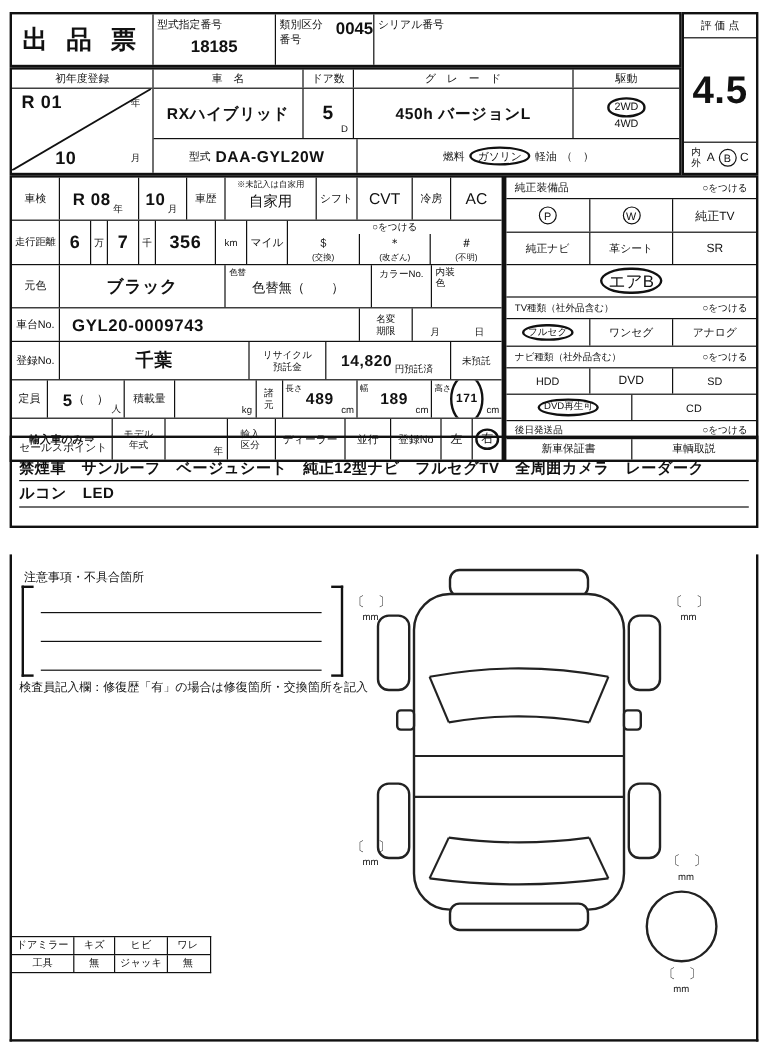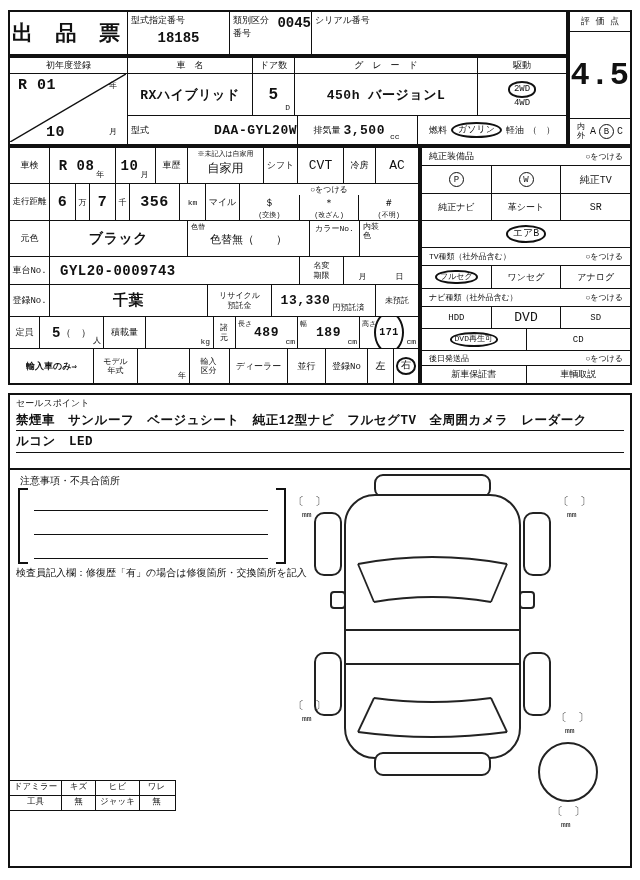--- a/index.html
+++ b/index.html
@@ -1,18 +1,18 @@
 <!DOCTYPE html>
 <html><head>
 <meta charset="utf-8">
 <style>
   *{margin:0;padding:0;box-sizing:border-box}
   html,body{background:#fff}
   .sheet{position:relative;width:640px;height:880px;background:#fff;color:#111;
-         font-family:Liberation Mono, monospace}
+         font-family:Liberation Sans, sans-serif}
   .abs{position:absolute}
   .bx{border:2px solid #111}
   .flex{display:flex}
   .col{display:flex;flex-direction:column}
   .row{display:flex;border-bottom:1.5px solid #111;align-items:stretch}
   .row.last{border-bottom:none}
   .cell{border-right:1.5px solid #111;display:flex;align-items:center;justify-content:center;
         position:relative;overflow:hidden}
   .cell.end{border-right:none}
   .lbl{font-size:9px}
@@ -96,28 +96,23 @@
         </div>
         <div class="cell" style="width:183px">
           <span class="hand" style="font-size:13px">450h バージョンL</span>
         </div>
         <div class="cell end" style="flex:1;flex-direction:column;justify-content:center;gap:0">
           <span class="ell" style="font-size:9px;padding:0 4px">2WD</span>
           <span style="font-size:9px">4WD</span>
         </div>
       </div>
       <div class="flex" style="flex:1">
-        <div class="cell" style="width:170px;justify-content:space-between;padding-left:3px">
+        <div class="cell" style="width:170px;justify-content:center;padding-left:3px">
           <span class="lbl">型式</span>
           <span class="hand" style="font-size:13px;margin-left:4px">DAA-GYL20W</span>
-        </div>
-        <div class="cell" style="width:120px">
-          <span class="lbl">排気量</span>
-          <span class="hand" style="font-size:13px;margin:0 3px">3,500</span>
-          <span class="unit">cc</span>
         </div>
         <div class="cell end" style="flex:1;gap:4px">
           <span class="lbl">燃料</span>
           <span class="ell" style="font-size:9px">ガソリン</span>
           <span style="font-size:9px">軽油</span>
           <span style="font-size:9px">（　）</span>
         </div>
       </div>
     </div>
   </div>
@@ -206,21 +201,21 @@
 
     <div class="row" style="height:32px">
       <div class="cell lbl" style="width:40px">登録No.</div>
       <div class="cell" style="width:158px">
         <span class="hand" style="font-size:15px">千葉</span>
       </div>
       <div class="cell" style="width:64px">
         <span class="tiny" style="display:inline-block;width:44px;line-height:1.15;text-align:center">リサイクル預託金</span>
       </div>
       <div class="cell" style="width:104px">
-        <span class="hand" style="font-size:13px">13,330</span>
+        <span class="hand" style="font-size:13px">14,820</span>
         <span class="unit">円預託済</span>
       </div>
       <div class="cell end tiny" style="flex:1">未預託</div>
     </div>
 
     <div class="row" style="height:32px">
       <div class="cell lbl" style="width:30px">定員</div>
       <div class="cell" style="width:64px">
         <span class="hand" style="font-size:14px">5</span>
         <span style="font-size:10px">（　）</span>
@@ -285,60 +280,60 @@
         </div>
       <div class="cell end" style="flex:1;font-size:10px">純正TV</div>
     </div>
     <div class="row" style="height:27px">
       <div class="cell" style="flex:1;font-size:9px">純正ナビ</div>
       <div class="cell" style="flex:1;font-size:9px">革シート</div>
       <div class="cell end" style="flex:1;font-size:10px">SR</div>
     </div>
     <div class="row" style="height:27px">
       <div class="cell end" style="flex:1">
-          <span class="ell" style="font-size:10px">エアB</span>
+          <span class="ell" style="font-size:14px">エアB</span>
         </div>
     </div>
     <div class="hdrrow" style="height:18px;font-size:8px">
       <span>TV種類（社外品含む）</span>
       <span class="tiny">○をつける</span>
     </div>
     <div class="row" style="height:23px">
       <div class="cell" style="flex:1">
           <span class="ell" style="font-size:8px;padding:0 3px">フルセグ</span>
         </div>
       <div class="cell" style="flex:1;font-size:9px">ワンセグ</div>
       <div class="cell end" style="flex:1;font-size:9px">アナログ</div>
     </div>
     <div class="hdrrow" style="height:18px;font-size:8px">
       <span>ナビ種類（社外品含む）</span>
       <span class="tiny">○をつける</span>
     </div>
     <div class="row" style="height:22px">
       <div class="cell" style="flex:1;font-size:9px">HDD</div>
-      <div class="cell" style="flex:1;font-size:13px">DVD</div>
+      <div class="cell" style="flex:1;font-size:10px">DVD</div>
       <div class="cell end" style="flex:1;font-size:9px">SD</div>
     </div>
     <div class="row" style="height:22px">
       <div class="cell" style="flex:1">
           <span class="ell" style="font-size:8px;padding:0 3px">DVD再生可</span>
         </div>
       <div class="cell end" style="flex:1;font-size:9px">CD</div>
     </div>
     <div class="hdrrow" style="height:15px;font-size:8px">
       <span>後日発送品</span>
       <span class="tiny">○をつける</span>
     </div>
     <div class="row last" style="height:17px">
       <div class="cell" style="flex:1;font-size:9px">新車保証書</div>
       <div class="cell end" style="flex:1;font-size:9px">車輌取説</div>
     </div>
   </div>
 
-  <div class="abs bx col" style="left:8px;top:393px;width:624px;height:77px;padding:2px 6px 0">
+  <div class="abs bx col" style="left:8px;top:363px;width:624px;height:77px;padding:2px 6px 0">
     <div class="lbl" style="height:13px">セールスポイント</div>
     <div class="hand" style="font-size:12.5px;height:21px;border-bottom:1.5px solid #111;display:flex;align-items:center">禁煙車　サンルーフ　ベージュシート　純正12型ナビ　フルセグTV　全周囲カメラ　レーダーク</div>
     <div class="hand" style="font-size:12.5px;height:22px;border-bottom:1.5px solid #111;display:flex;align-items:center">ルコン　LED</div>
   </div>
 
   <div class="abs" style="left:8px;top:462px;width:624px;height:406px;border:2px solid #111;border-top:none">
 
     <div class="abs lbl" style="left:10px;top:12px;font-size:10px">注意事項・不具合箇所</div>
 
     <div class="abs" style="left:8px;top:26px;width:10px;height:76px;border-left:2px solid #111;border-top:2px solid #111;border-bottom:2px solid #111"></div>

